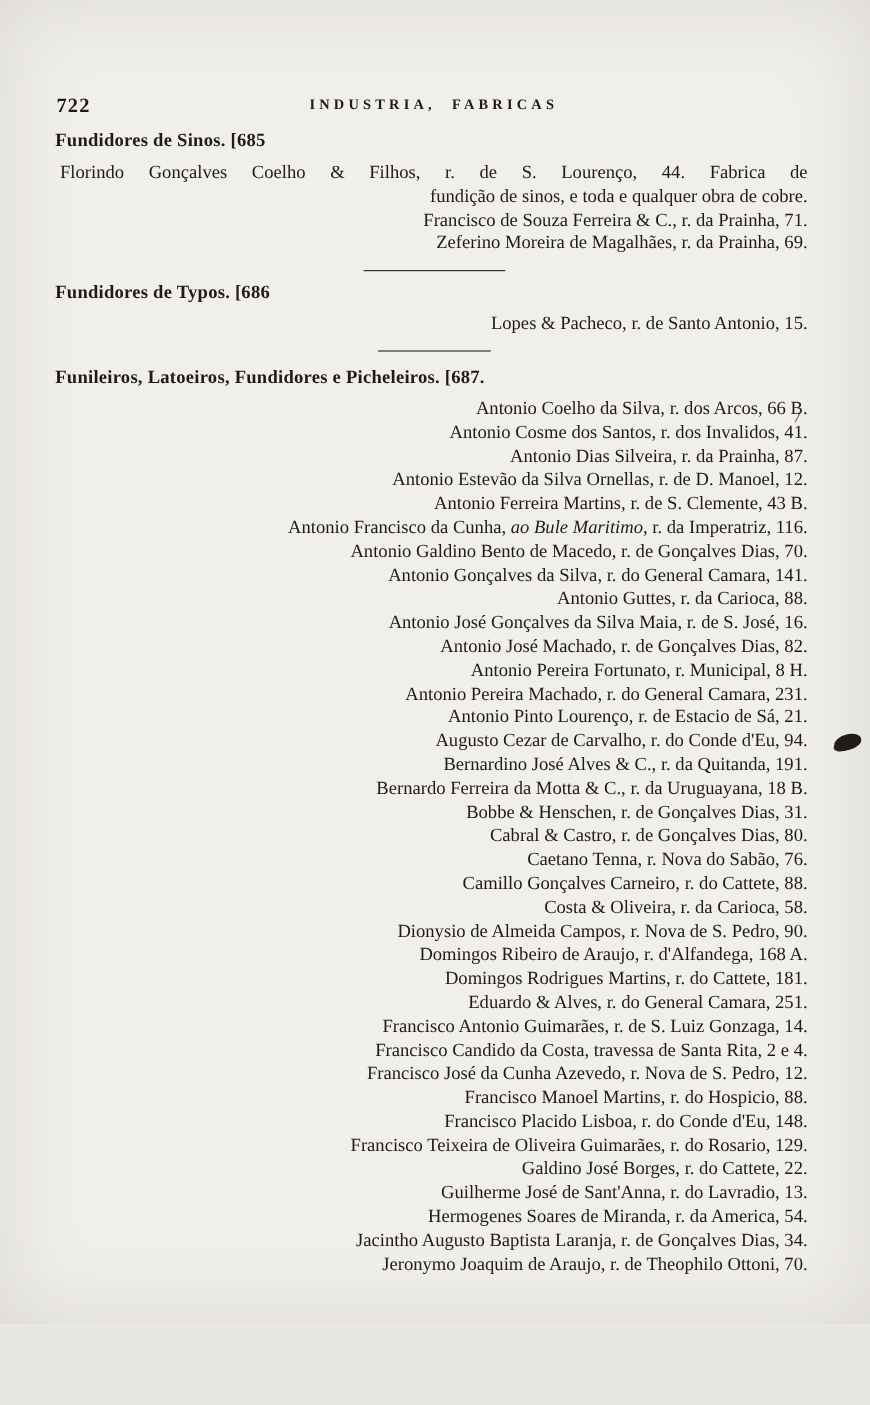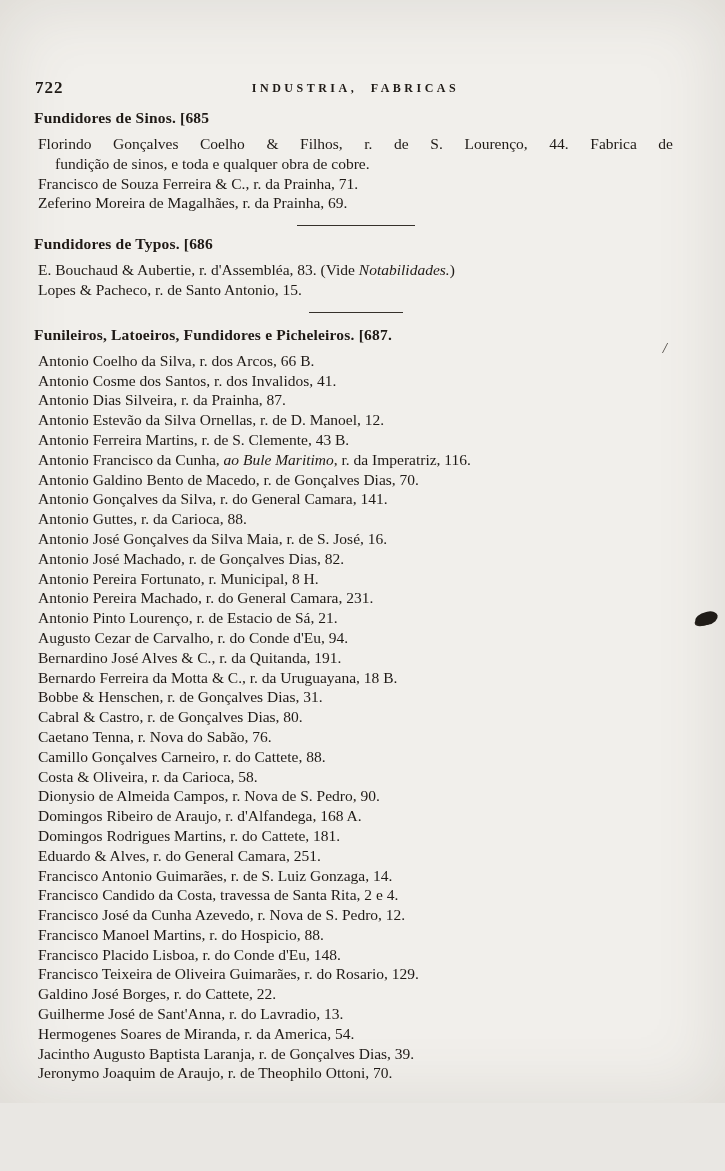--- a/index.html
+++ b/index.html
@@ -7,21 +7,21 @@
     width: 725px; height: 1171px;
     background: #e9e7e3;
     font-family: "Liberation Serif", "DejaVu Serif", serif;
   }
   .page {
     position: relative;
     width: 725px; height: 1103px;
     box-sizing: border-box;
     background: #f1efeb;
     box-shadow: inset 0 0 70px rgba(95, 85, 72, 0.14);
-    padding: 78px 48px 0 34px;
+    padding: 78px 48px 0 46px;
     color: #1f1a16;
     font-size: 15.5px;
     overflow: hidden;
   }
   .header-row { position: relative; height: 22px; text-align: center; }
   .page-num {
     position: absolute; left: 1px; top: 0;
     font-weight: bold; font-size: 17px; letter-spacing: 1px;
   }
   .page-title {
@@ -33,21 +33,21 @@
     font-size: 15.5px; letter-spacing: 0.2px;
     margin: 9px 0 7px 0;
   }
   .section-heading.sp { margin-top: 13px; }
   .rule {
     border: 0; border-top: 1.5px solid #35302a;
     width: 118px; margin: 12px auto 8px auto;
   }
   .rule.narrow { width: 94px; }
   .entries { margin: 4px; }
-  .line { line-height: 19.8px; }
+  .line { line-height: 19.8px; text-align: right; }
   .line.cont { padding-left: 17px; }
   .entry.justify .line:first-child {
     text-align: justify;
     text-align-last: justify;
   }
   .it { font-style: italic; }
   .stray-mark {
     position: absolute; right: 58px; top: 340px;
     font-size: 15px; font-style: italic; color: #4a453f;
   }
@@ -90,23 +90,20 @@
         </div>
       </div>
   </div>
 
   <hr class="rule">
 
   <div>
     <div class="section-heading">Fundidores de Typos. [686</div>
     <div class="entries">
 
-    <div class="entry">
-          <div class="line"><span>E. Bouchaud &amp; Aubertie, r. d'Assembléa, 83. (Vide </span><span class="it">Notabilidades.</span><span>)</span></div>
-        </div>
         <div class="entry">
           <div class="line"><span>Lopes &amp; Pacheco, r. de Santo Antonio, 15.</span></div>
         </div>
       </div>
   </div>
 
   <hr class="rule narrow">
 
   <div>
     <div class="section-heading sp">Funileiros, Latoeiros, Fundidores e Picheleiros. [687.</div>
@@ -211,21 +208,21 @@
         <div class="entry">
           <div class="line"><span>Galdino José Borges, r. do Cattete, 22.</span></div>
         </div>
         <div class="entry">
           <div class="line"><span>Guilherme José de Sant'Anna, r. do Lavradio, 13.</span></div>
         </div>
         <div class="entry">
           <div class="line"><span>Hermogenes Soares de Miranda, r. da America, 54.</span></div>
         </div>
         <div class="entry">
-          <div class="line"><span>Jacintho Augusto Baptista Laranja, r. de Gonçalves Dias, 39.</span></div>
+          <div class="line"><span>Jacintho Augusto Baptista Laranja, r. de Gonçalves Dias, 34.</span></div>
         </div>
         <div class="entry">
           <div class="line"><span>Jeronymo Joaquim de Araujo, r. de Theophilo Ottoni, 70.</span></div>
         </div>
       </div>
   </div>
 
   <span class="stray-mark">/</span>
   <div class="ink-mark"></div>
   <div class="bottom-edge"></div>

